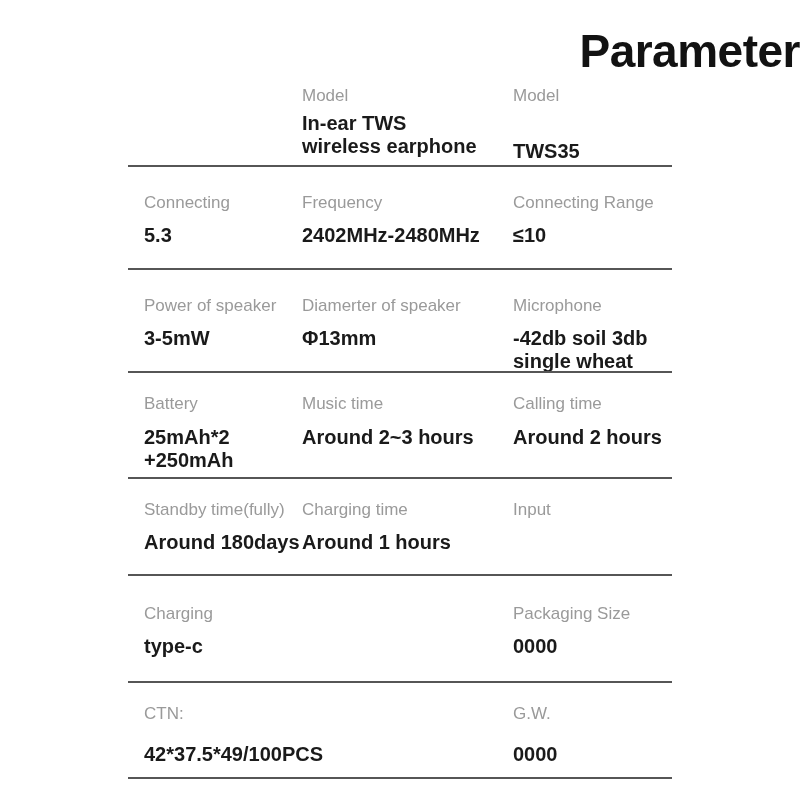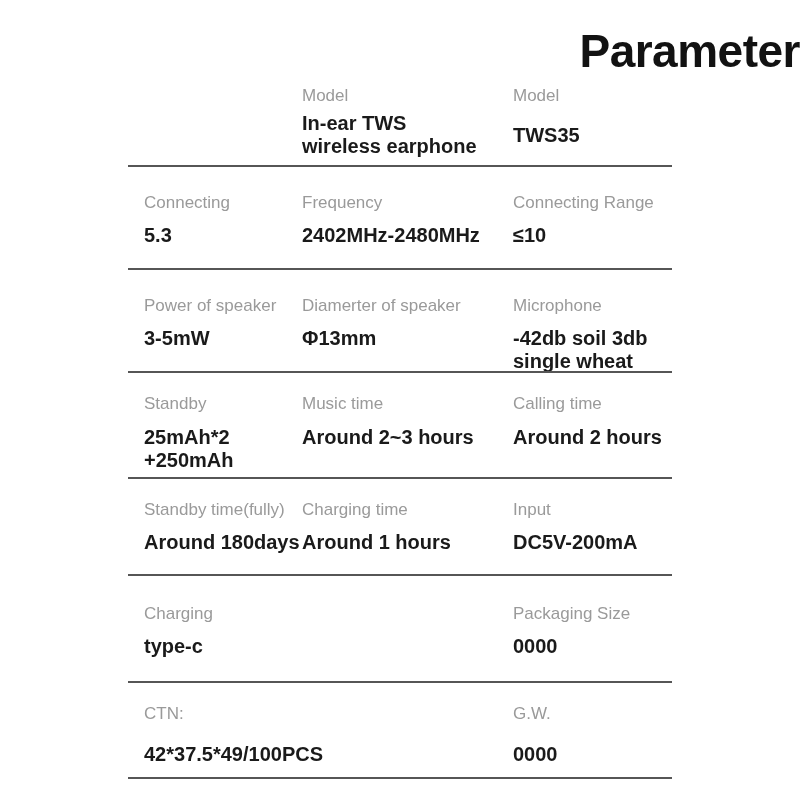--- a/index.html
+++ b/index.html
@@ -36,21 +36,21 @@
   .value {
     font-size: 20px;
     line-height: 23px;
     font-weight: 700;
     color: #1a1a1a;
     white-space: pre-line;
     margin-top: 11px;
   }
   .row-a { top: 86px; }
   .row-a .value { margin-top: 6px; }
-  .row-a .model-offset { margin-top: 18px; }
+  .row-a .model-offset { margin-top: 34px; }
   .row-b { top: 193px; }
   .row-b .value { }
   .row-c { top: 296px; }
   .row-c .value { }
   .row-d { top: 394px; }
   .row-d .value { margin-top: 12px; }
   .row-e { top: 500px; }
   .row-e .value { }
   .row-f { top: 604px; }
   .row-f .value { margin-top: 11px; }
@@ -119,21 +119,21 @@
     <div class="cell c3">
       <div class="label">Microphone</div>
       <div class="value">-42db soil 3db
 single wheat</div>
     </div>
   </div>
   <div class="divider d3"></div>
 
   <div class="row row-d">
     <div class="cell c1">
-      <div class="label">Standby</div>
+      <div class="label">Battery</div>
       <div class="value">25mAh*2
 +250mAh</div>
     </div>
     <div class="cell c2">
       <div class="label">Music time</div>
       <div class="value">Around 2~3 hours</div>
     </div>
     <div class="cell c3">
       <div class="label">Calling time</div>
       <div class="value">Around 2 hours</div>
@@ -145,21 +145,20 @@
     <div class="cell c1">
       <div class="label">Standby time(fully)</div>
       <div class="value">Around 180days</div>
     </div>
     <div class="cell c2">
       <div class="label">Charging time</div>
       <div class="value">Around 1 hours</div>
     </div>
     <div class="cell c3">
       <div class="label">Input</div>
-      <div class="value">DC5V-200mA</div>
     </div>
   </div>
   <div class="divider d5"></div>
 
   <div class="row row-f">
     <div class="cell c1">
       <div class="label">Charging</div>
       <div class="value">type-c</div>
     </div>
     <div class="cell c3">

